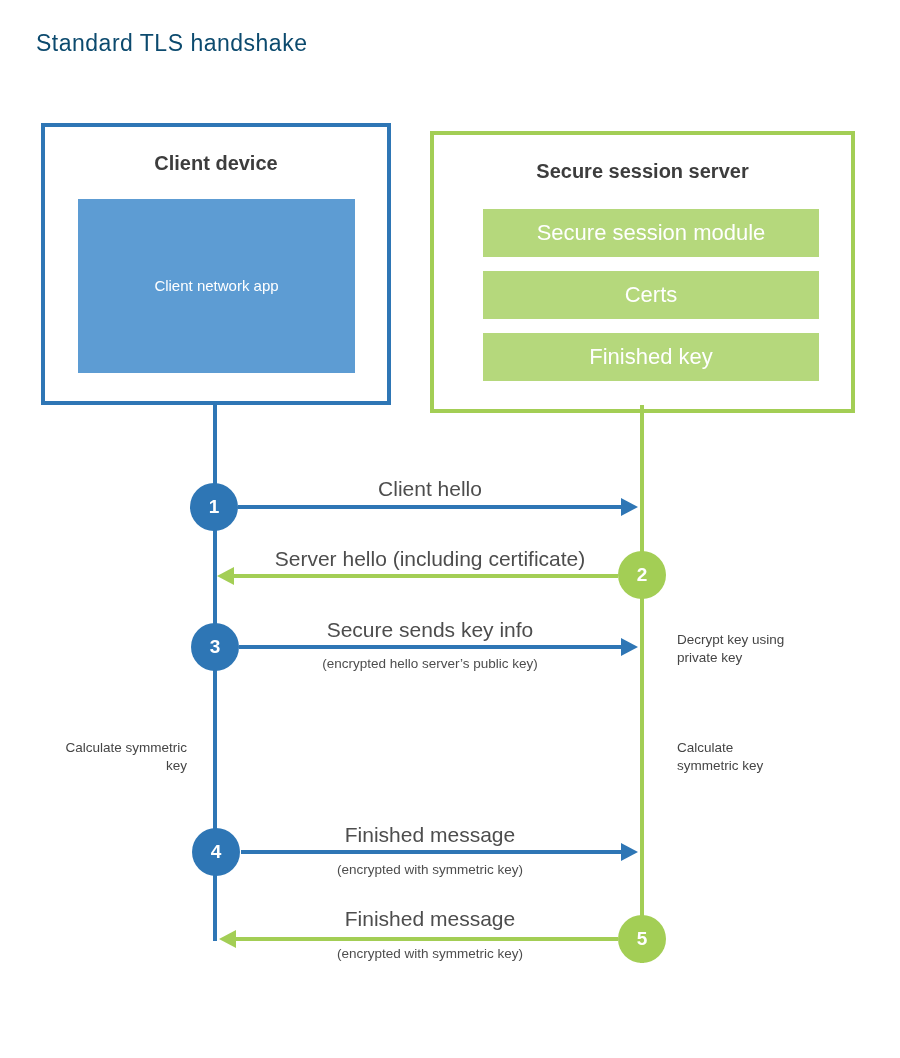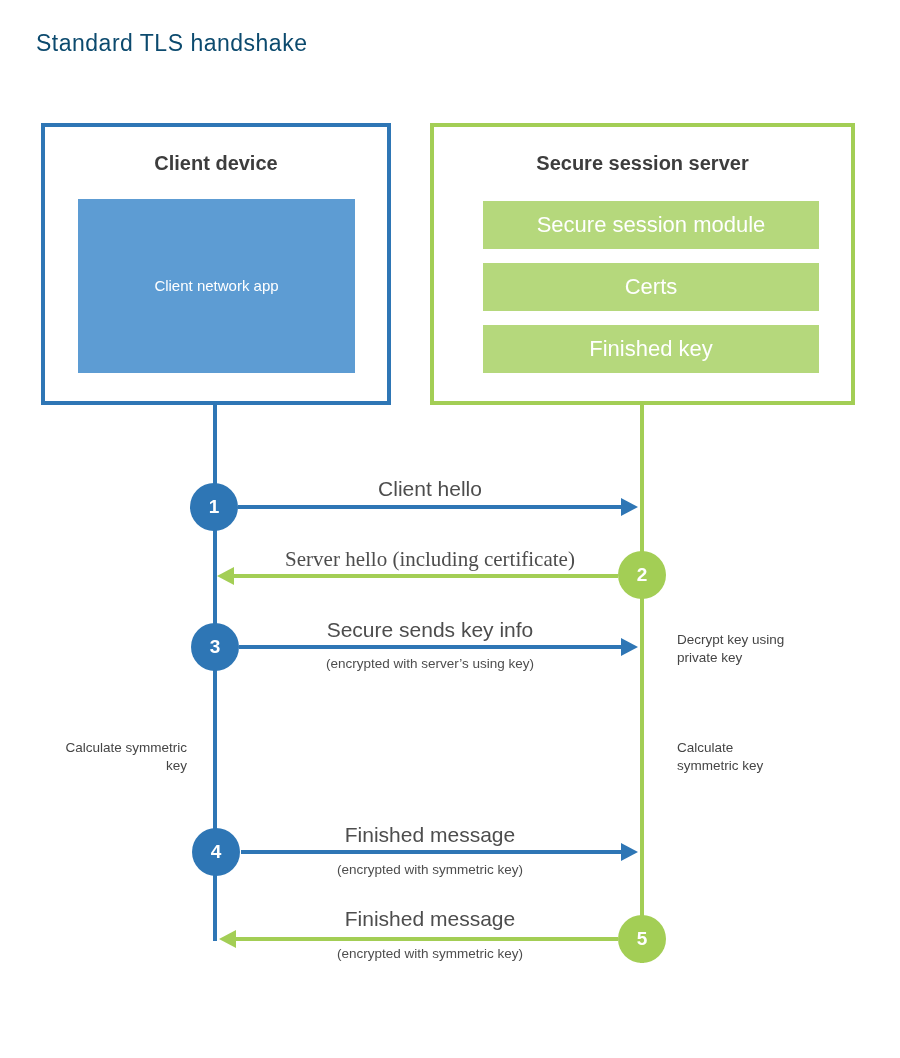--- a/index.html
+++ b/index.html
@@ -12,21 +12,21 @@
   }
   *{margin:0;padding:0;box-sizing:border-box;}
   body{background:#ffffff;font-family:"Liberation Sans","DejaVu Sans",sans-serif;}
   .stage{position:relative;width:900px;height:1058px;background:#ffffff;overflow:hidden;}
   .abs{position:absolute;}
 
   .page-title{left:36px;top:30px;font-size:23px;font-weight:300;color:#0c4a6e;letter-spacing:0.5px;}
 
   .entity-box{top:123px;height:282px;background:#ffffff;}
   .client-box{left:41px;width:350px;border:4px solid var(--blue);}
-  .server-box{left:430px;width:425px;border:4px solid var(--green);}
+  .server-box{left:430px;width:425px;border:4px solid var(--green);margin-top:8px;}
   .entity-title{display:block;text-align:center;margin-top:25px;font-size:20px;font-weight:700;color:var(--text-dark);}
 
   .app-box{left:33px;top:72px;width:277px;height:174px;background:var(--blue-fill);
            display:flex;align-items:center;justify-content:center;}
   .app-box .lbl{width:210px;text-align:center;font-size:15px;line-height:28px;color:#ffffff;}
 
   .module-bar{left:49px;width:336px;height:48px;background:var(--green-fill);
               display:flex;align-items:center;justify-content:center;
               font-size:22px;color:#ffffff;}
   .bar-0{top:74px;} .bar-1{top:136px;} .bar-2{top:198px;}
@@ -76,27 +76,27 @@
   </div>
 
   <div class="abs vline vline-blue"></div>
   <div class="abs vline vline-green"></div>
 
   <div class="abs msg msg-main" style="top:477px;">Client hello</div>
   <div class="abs hline hline-blue" style="left:238px;top:505px;width:386px;"></div>
   <div class="abs head head-right" style="left:621px;top:498px;"></div>
   <div class="abs step-circle circ-blue" style="left:190px;top:483px;">1</div>
 
-  <div class="abs msg msg-main" style="top:547px;font-family:Liberation Serif, serif;">Server hello (including certificate)</div>
+  <div class="abs msg msg-main" style="top:547px;">Server hello (including certificate)</div>
   <div class="abs hline hline-green" style="left:234px;top:574px;width:384px;"></div>
   <div class="abs head head-left" style="left:217px;top:567px;"></div>
   <div class="abs step-circle circ-green" style="left:618px;top:551px;">2</div>
 
   <div class="abs msg msg-main" style="top:618px;">Secure sends key info</div>
-  <div class="abs msg msg-sub" style="top:656px;">(encrypted with server’s using key)</div>
+  <div class="abs msg msg-sub" style="top:656px;">(encrypted hello server’s public key)</div>
   <div class="abs hline hline-blue" style="left:239px;top:645px;width:385px;"></div>
   <div class="abs head head-right" style="left:621px;top:638px;"></div>
   <div class="abs step-circle circ-blue" style="left:191px;top:623px;">3</div>
 
   <div class="abs note" style="left:677px;top:631px;width:140px;">Decrypt key using private key</div>
   <div class="abs note" style="left:57px;top:739px;width:130px;text-align:right;">Calculate symmetric key</div>
   <div class="abs note" style="left:677px;top:739px;width:110px;">Calculate symmetric key</div>
 
   <div class="abs msg msg-main" style="top:823px;">Finished message</div>
   <div class="abs msg msg-sub" style="top:862px;">(encrypted with symmetric key)</div>

